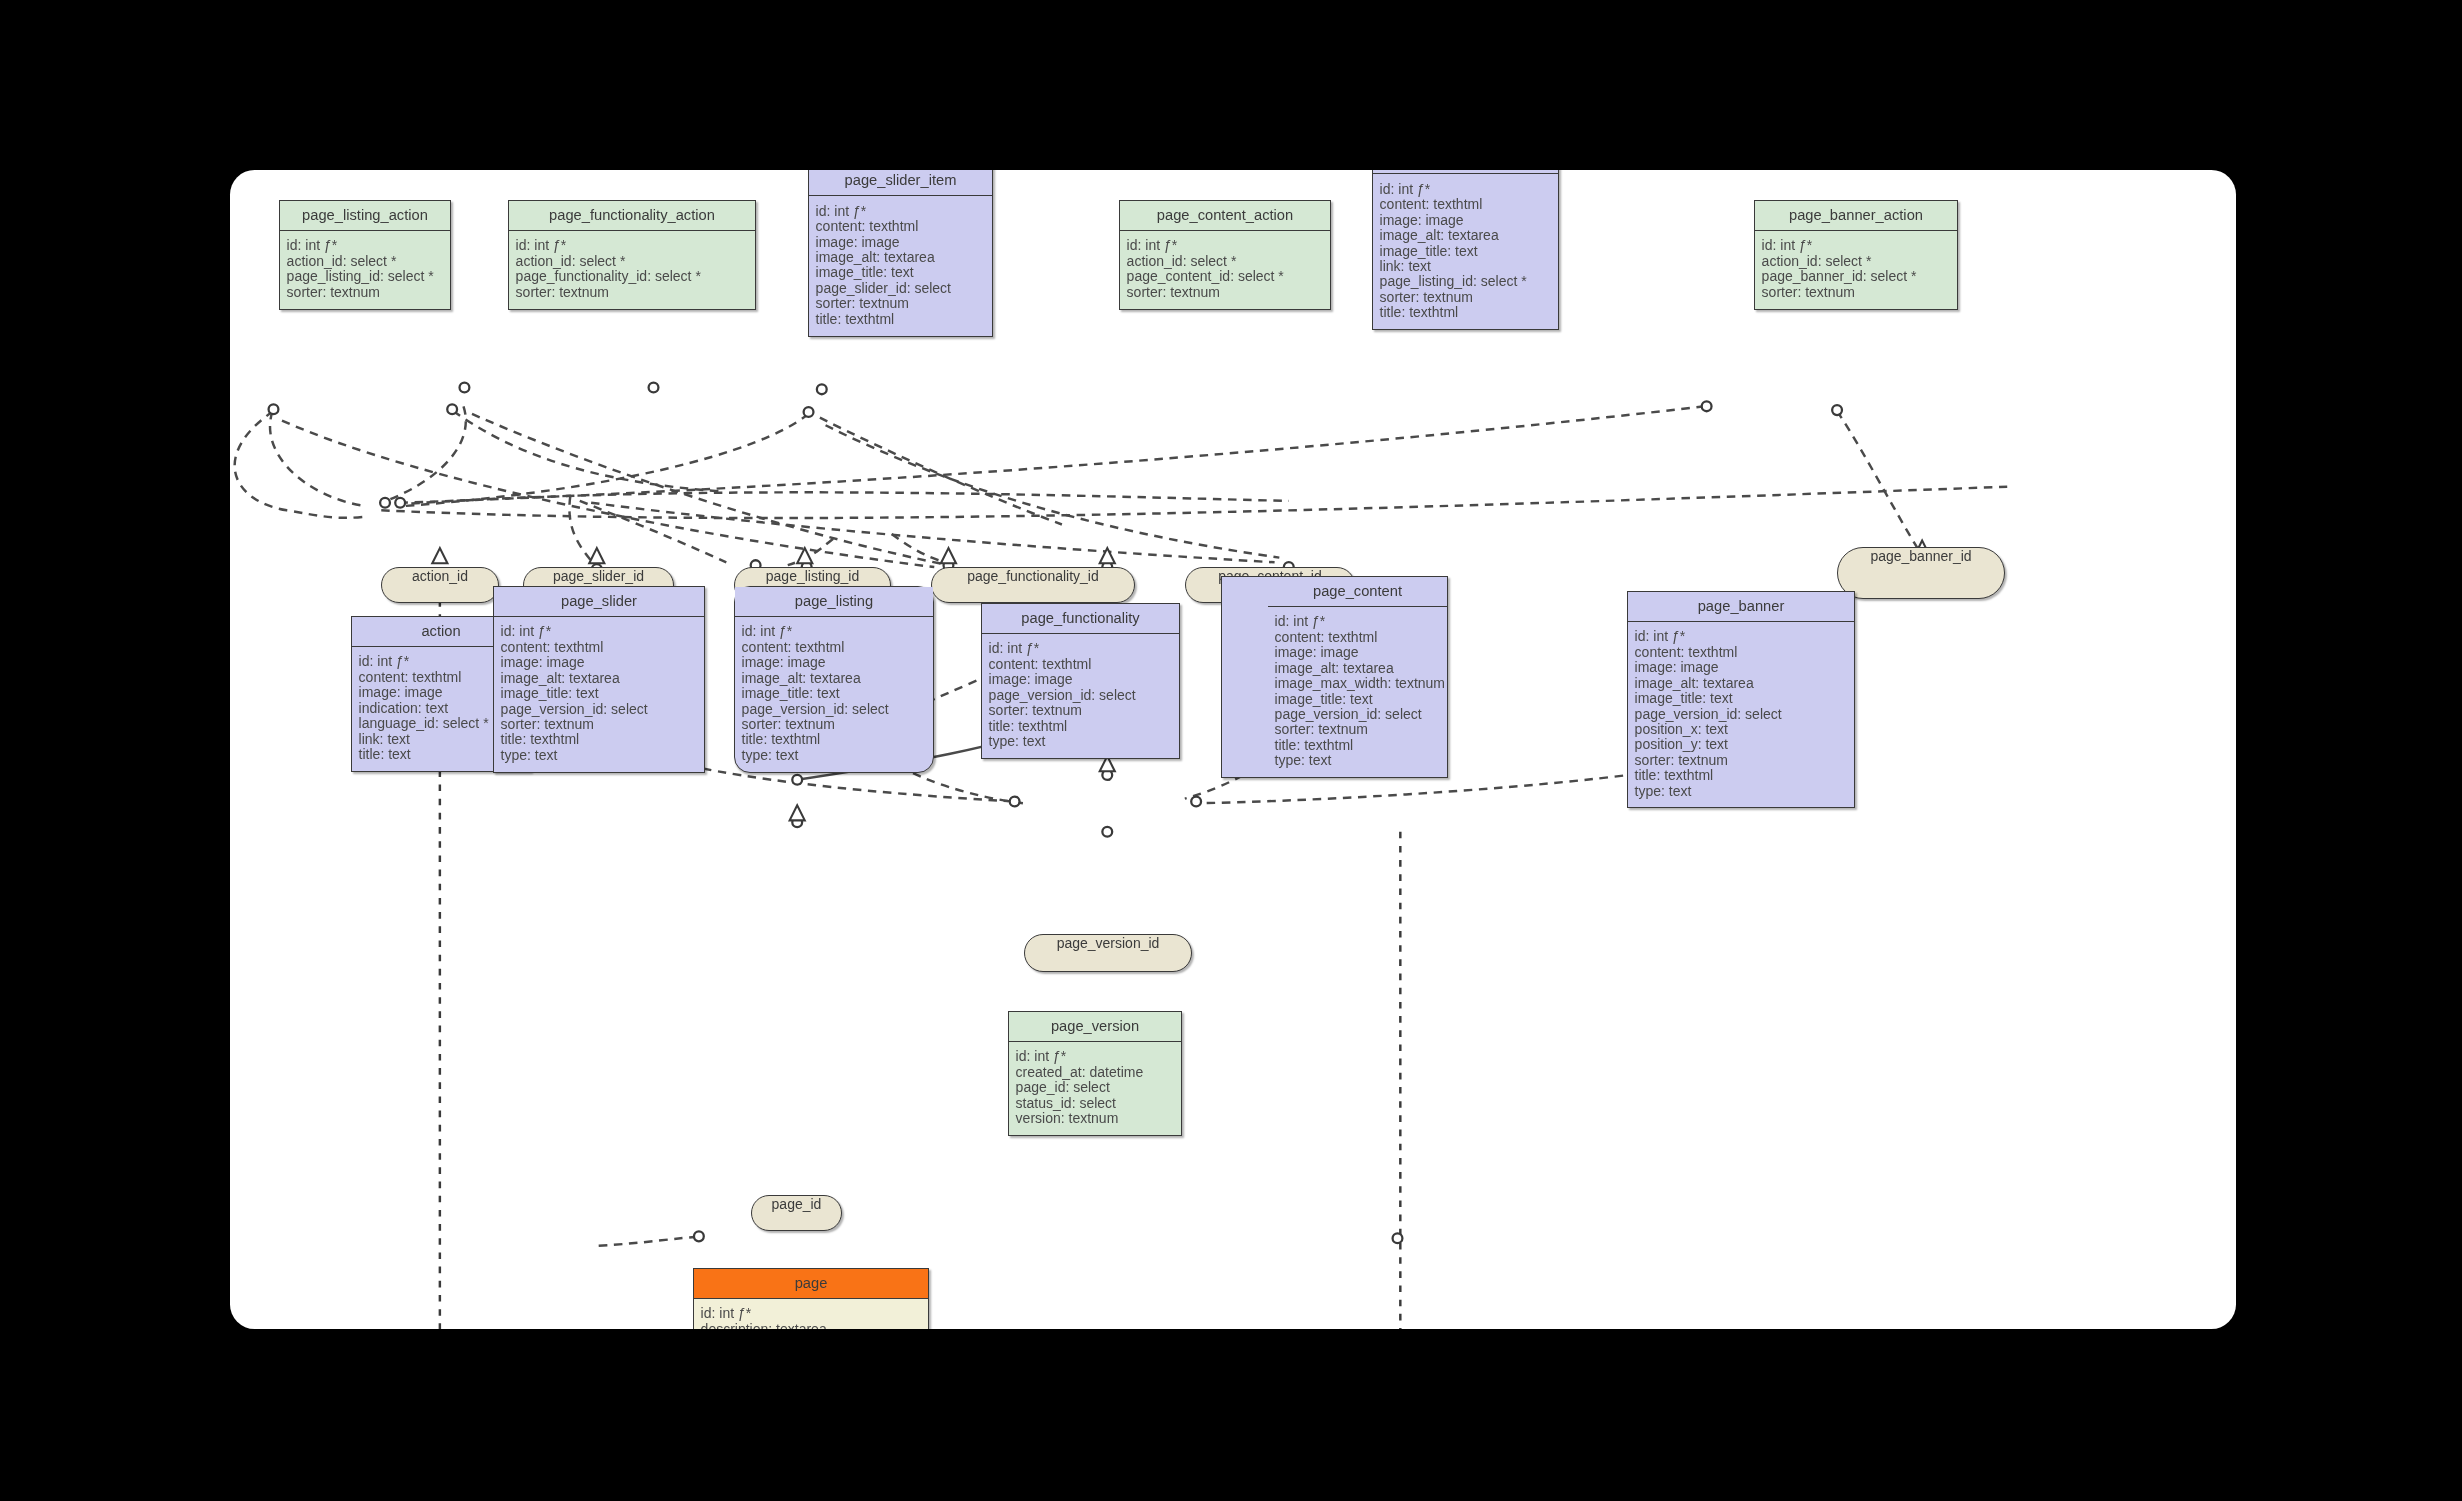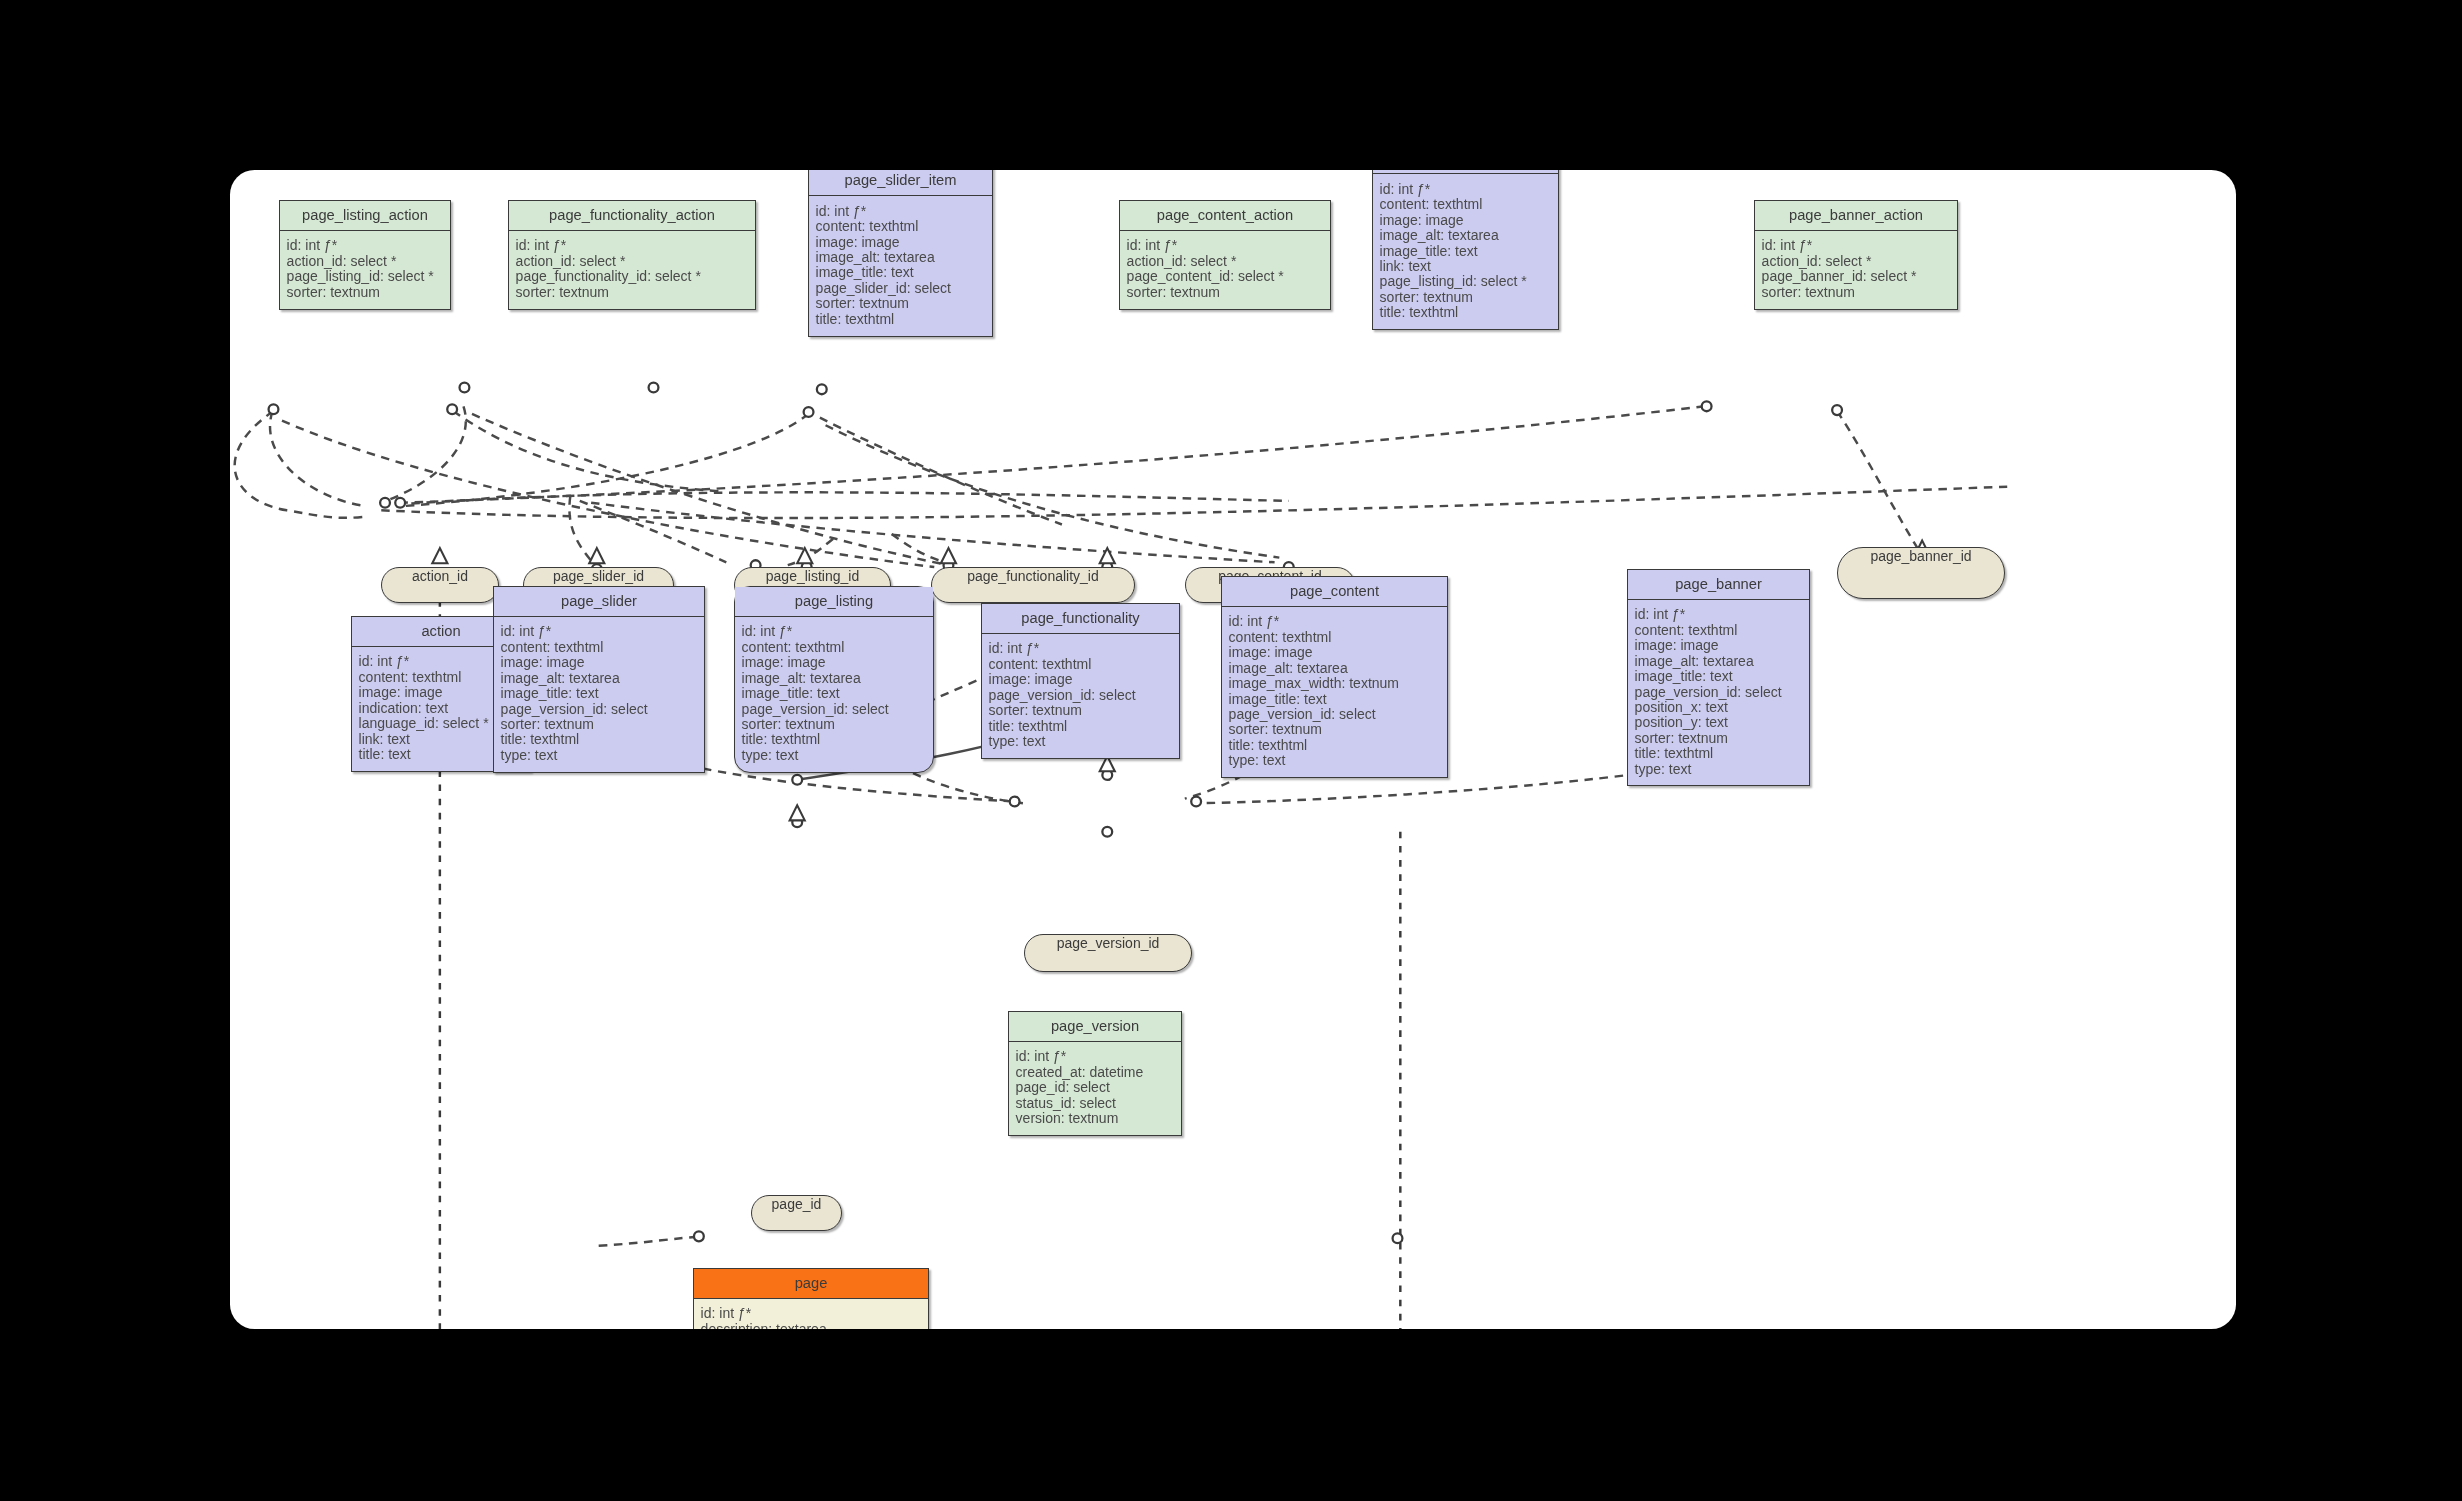--- a/index.html
+++ b/index.html
@@ -300,37 +300,37 @@
         <div>id: int ƒ*</div>
         <div>content: texthtml</div>
         <div>image: image</div>
         <div>page_version_id: select</div>
         <div>sorter: textnum</div>
         <div>title: texthtml</div>
         <div>type: text</div>
       </div>
     </div>
 
-    <div class="ent purple" style="left:991px;top:406px;width:227px;">
+    <div class="ent purple" style="left:991px;top:406px;width:227px;padding-left:46px;">
       <div class="hdr">page_content</div>
       <div class="body">
         <div>id: int ƒ*</div>
         <div>content: texthtml</div>
         <div>image: image</div>
         <div>image_alt: textarea</div>
         <div>image_max_width: textnum</div>
         <div>image_title: text</div>
         <div>page_version_id: select</div>
         <div>sorter: textnum</div>
         <div>title: texthtml</div>
         <div>type: text</div>
       </div>
     </div>
 
-    <div class="ent purple" style="left:1397px;top:399px;width:183px;">
+    <div class="ent purple" style="left:1397px;top:421px;width:228px;">
       <div class="hdr">page_banner</div>
       <div class="body">
         <div>id: int ƒ*</div>
         <div>content: texthtml</div>
         <div>image: image</div>
         <div>image_alt: textarea</div>
         <div>image_title: text</div>
         <div>page_version_id: select</div>
         <div>position_x: text</div>
         <div>position_y: text</div>

